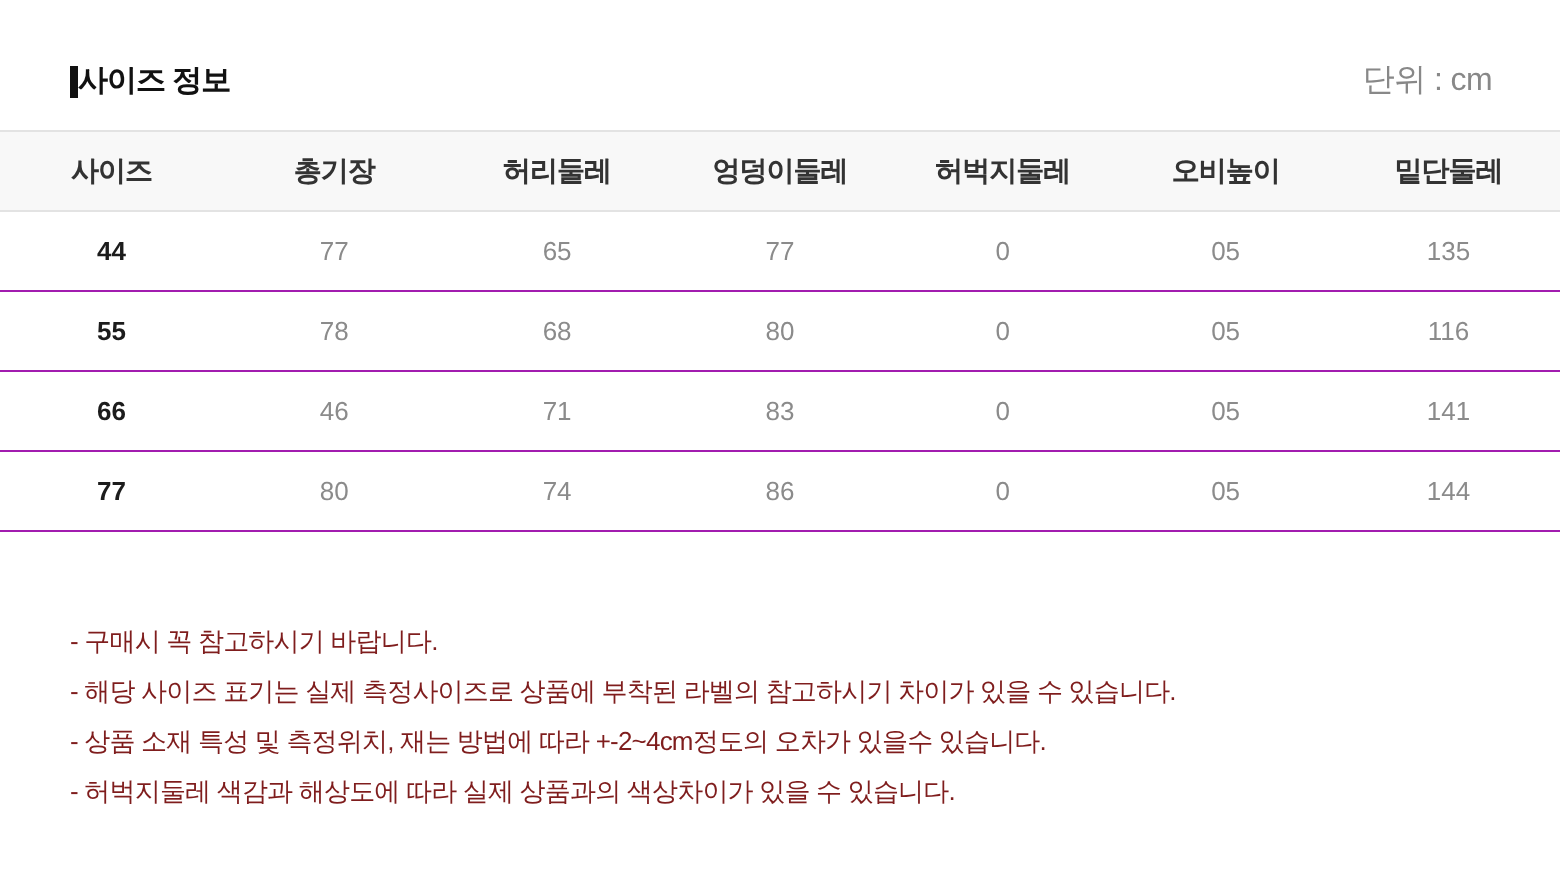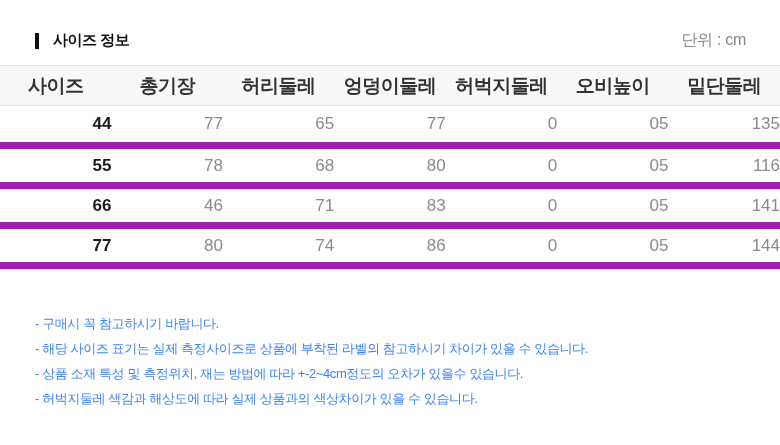--- a/index.html
+++ b/index.html
@@ -5,47 +5,47 @@
   * { margin: 0; padding: 0; box-sizing: border-box; }
   html, body { width: 780px; height: 445px; background: #ffffff; }
   body { font-family: "Liberation Sans", "DejaVu Sans", sans-serif; color: #222; }
   .page { width: 780px; height: 445px; position: relative; overflow: hidden; }
 
   .header-row {
     display: flex; align-items: center; justify-content: space-between;
     padding: 30px 34px 14px 35px;
   }
   .title {
-    display: flex; align-items: center; gap: 14px;
+    display: flex; align-items: center; gap: 0;
     font-size: 15px; font-weight: 700; color: #111; letter-spacing: -0.5px;
   }
   .title-bar { display: inline-block; width: 4px; height: 16px; background: #111; }
   .unit { font-size: 16px; color: #888; letter-spacing: -0.3px; }
 
   table.size-table {
     width: 780px; border-collapse: collapse; table-layout: fixed;
   }
   table.size-table thead tr {
     background: #f8f8f8;
     border-top: 1px solid #e3e3e3;
     border-bottom: 1px solid #e3e3e3;
   }
   table.size-table th {
-    height: 40px; font-size: 19px; font-weight: 700; color: #333;
+    height: 40px; font-size: 14px; font-weight: 700; color: #333;
     text-align: center; letter-spacing: -0.5px;
   }
   table.size-table td {
-    height: 40px; font-size: 17px; text-align: right; color: #8b8b8b;
-    border-bottom: 7px solid #a21caf; background: #ffffff;
+    height: 40px; font-size: 13px; text-align: center; color: #8b8b8b;
+    border-bottom: 1px solid #a21caf; background: #ffffff;
   }
   table.size-table td.size-cell { color: #1c1c1c; font-weight: 700; }
 
   .notes { list-style: none; padding: 42px 30px 0 35px; }
   .notes li {
-    font-size: 13px; color: #3b82f6; line-height: 25px; letter-spacing: -0.4px;
+    font-size: 13px; color: #7f1d1d; line-height: 25px; letter-spacing: -0.4px;
   }
 </style>
 </head>
 <body>
 
 <div class="page">
 
   <div class="header-row">
     <div class="title">
       <span class="title-bar"></span>

